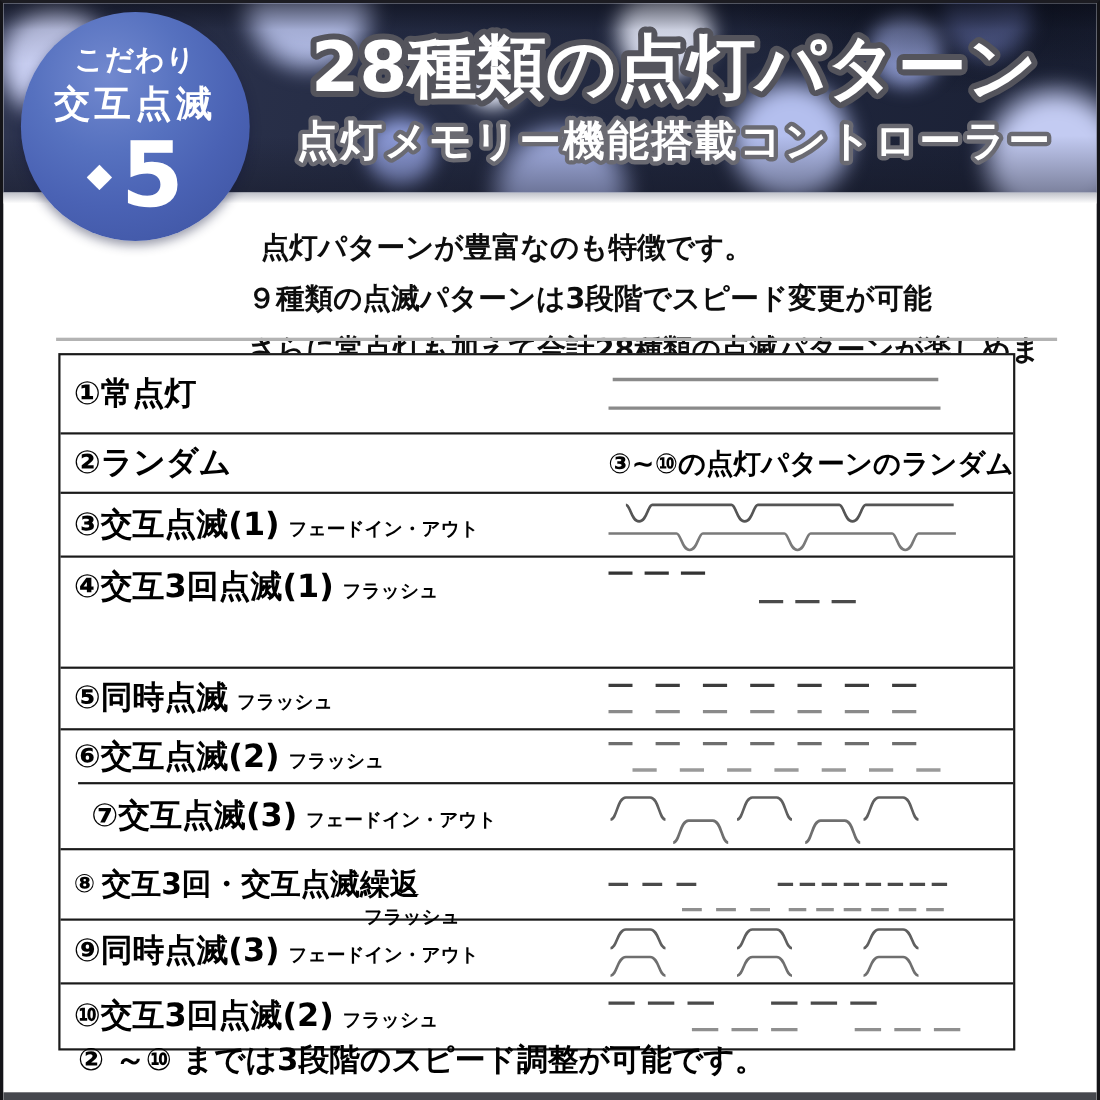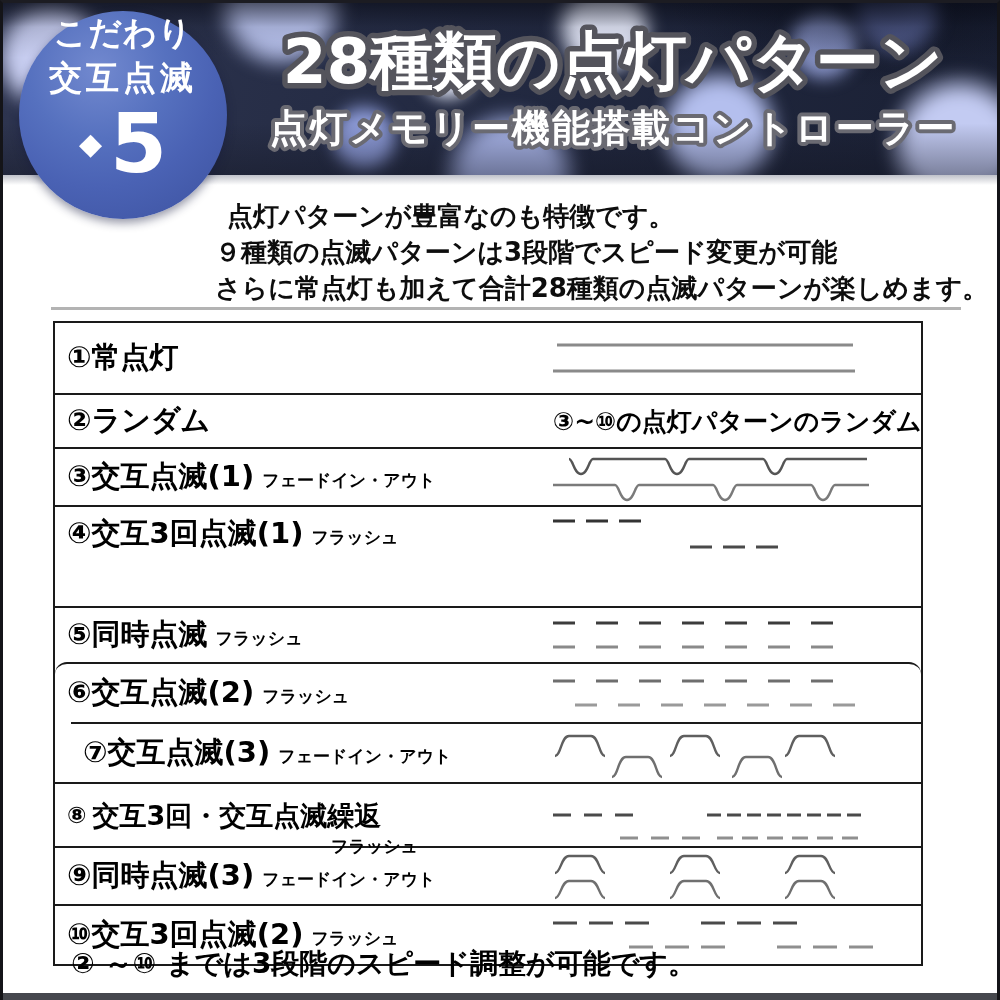--- a/index.html
+++ b/index.html
@@ -29,55 +29,55 @@
     background:
       radial-gradient(ellipse 300px 120px at 88% 0%, rgba(5,8,18,.55), transparent 70%),
       linear-gradient(180deg, rgba(8,10,20,.6) 0, rgba(8,10,20,.12) 14%, rgba(8,10,20,0) 32%, rgba(8,10,20,0) 70%, rgba(18,20,32,.4) 100%);}
   .hero-fade{position:absolute;top:172px;left:0;right:0;height:10px;
     background:linear-gradient(#bfc1c9,#ffffff);}
   
   .badge{position:absolute;top:8px;left:16px;width:208px;height:208px;border-radius:50%;
     z-index:6;text-align:center;color:#fff;
     background:radial-gradient(circle at 38% 28%, #7289cf 0%, #5671bf 35%, #4a62b4 60%, #3c519e 100%);
     box-shadow:0 4px 10px rgba(20,25,60,.45);}
-  .badge-l1{font-size:33px;font-weight:bold;letter-spacing:1px;}
+  .badge-l1{font-size:26px;font-weight:bold;margin-top:26px;letter-spacing:1px;}
   .badge-l2{font-size:33px;font-weight:bold;letter-spacing:4px;}
   .badge-num{margin-top:2px;line-height:1;}
   .badge-diamond{font-size:30px;vertical-align:18px;margin-right:8px;}
   .badge-five{font-size:82px;font-weight:bold;}
   
   .titles{position:absolute;top:8px;left:226px;width:768px;z-index:4;}
   .title-svg,.subtitle-svg{display:block;}
   .title-text{font-family:"DejaVu Sans","Liberation Sans",sans-serif;font-size:63px;font-weight:900;
     fill:#ffffff;stroke:#54545c;stroke-width:11px;paint-order:stroke;stroke-linejoin:round;}
   .subtitle-text{font-family:"DejaVu Sans","Liberation Sans",sans-serif;font-size:38px;font-weight:900;letter-spacing:2px;
     fill:#ffffff;stroke:#6a6a72;stroke-width:8px;paint-order:stroke;stroke-linejoin:round;}
   
   .intro{position:absolute;top:194px;left:210px;color:#0d0d0d;}
-  .intro p{margin:2px;font-size:26px;font-weight:bold;line-height:34px;}
+  .intro p{margin:12px;font-size:26px;font-weight:bold;line-height:34px;}
   .intro p:first-child{padding-left:12px;}
   
   .divider{position:absolute;top:304px;left:48px;width:910px;height:3px;background:#b3b3b3;}
   
   .pattern-table{position:absolute;top:318px;left:50px;width:870px;
     border:2px solid #1a1a1a;box-sizing:border-box;background:#fff;}
   .prow{display:flex;align-items:center;box-sizing:border-box;}
   .prow + .prow{border-top:2px solid #1a1a1a;}
   .plabel{flex:1;padding-left:12px;color:#000;white-space:nowrap;}
   .pname{font-size:29px;font-weight:bold;}
   .psub{font-size:17px;font-weight:bold;margin-left:8px;}
   .ppattern{width:368px;flex:none;display:flex;align-items:center;}
   .ptext{font-size:25px;font-weight:bold;color:#000;white-space:nowrap;}
   .label8 .l8-line1{line-height:30px;}
   .num8{font-size:23px;font-weight:bold;vertical-align:2px;margin-right:6px;}
   .name8{font-size:27px;font-weight:bold;}
   .l8-line2{padding-left:256px;line-height:22px;}
   
   .r1{height:70px;} .r2{height:54px;} .r3{height:58px;} .r4{height:55px;} .r5{height:56px;margin-top:46px;}
-  .r6{height:60px;border-radius:12px;} .r7{height:60px;margin-left:16px;} .r8{height:64px;align-items:flex-start;padding-top:16px;}
+  .r6{height:49px;} .r7{height:60px;margin-left:16px;} .r8{height:64px;align-items:flex-start;padding-top:16px;}
   .r9{height:58px;} .r10{height:60px;}
   
   .footnote{position:absolute;top:942px;left:68px;margin:0;font-size:28px;font-weight:bold;color:#000;}
   .bottom-bar{position:absolute;bottom:0;left:0;right:0;height:7px;background:#46484e;}
 </style>
 </head>
 <body>
 
 <div class="page">
 

